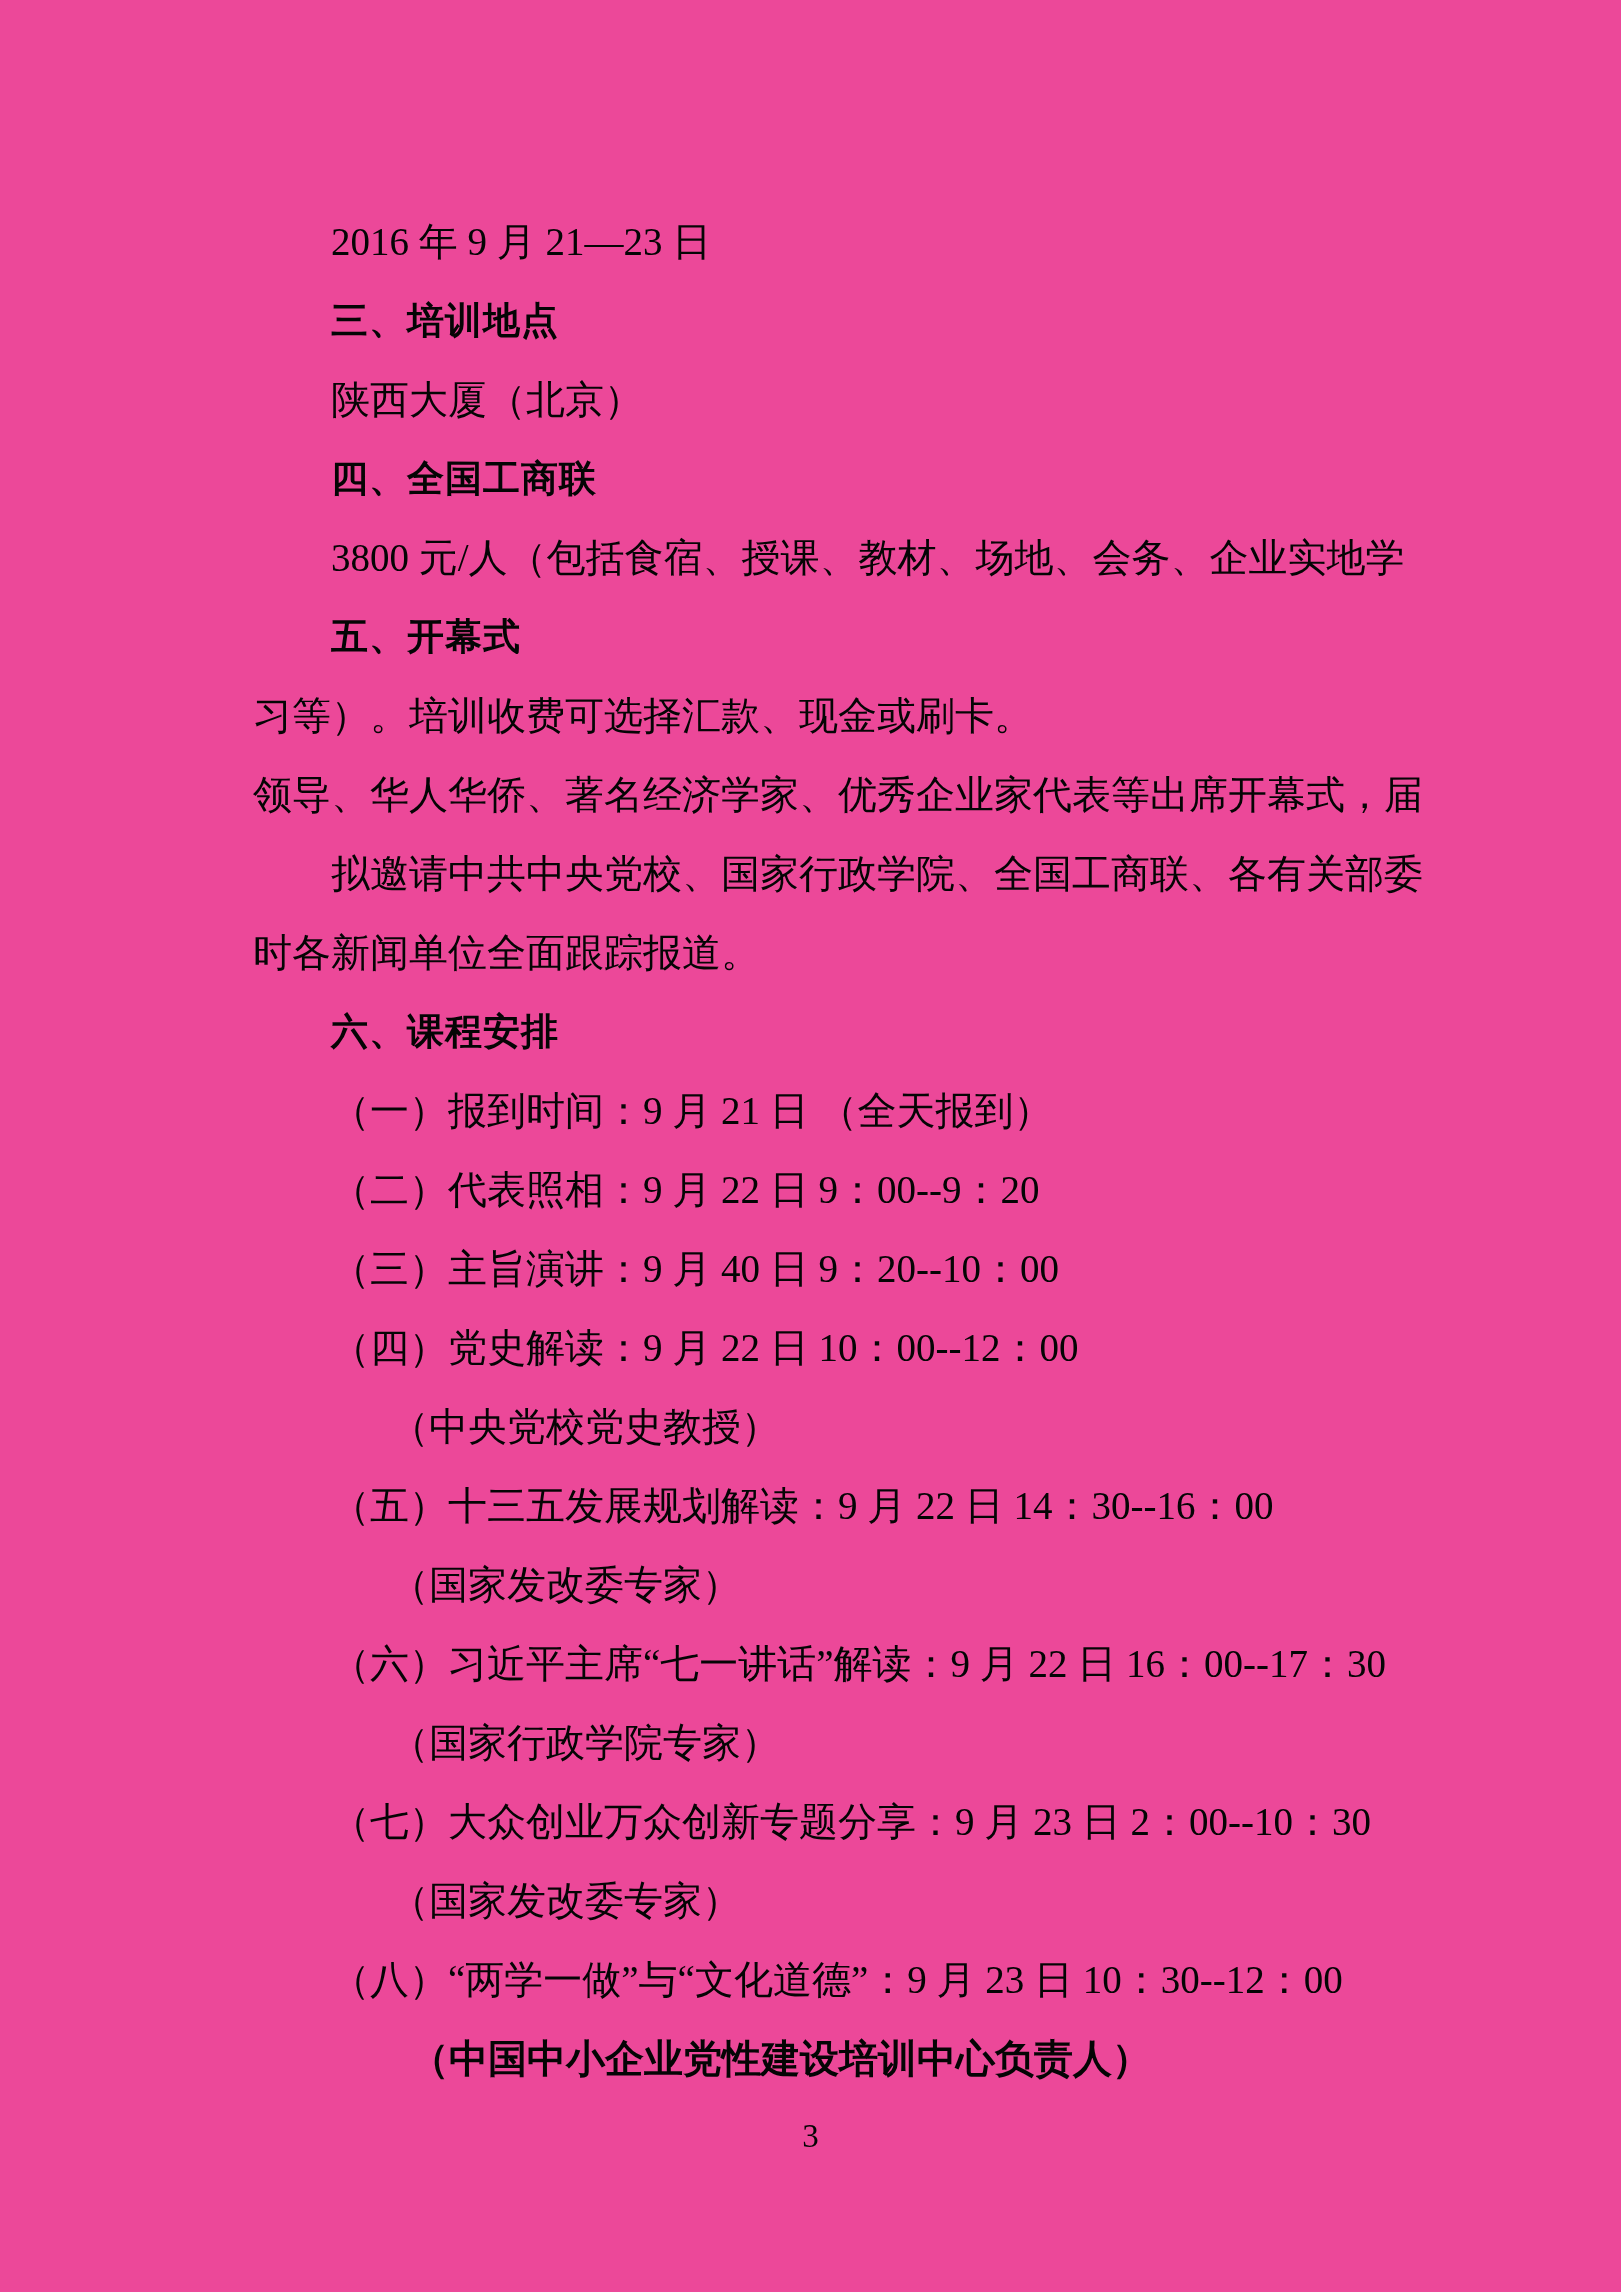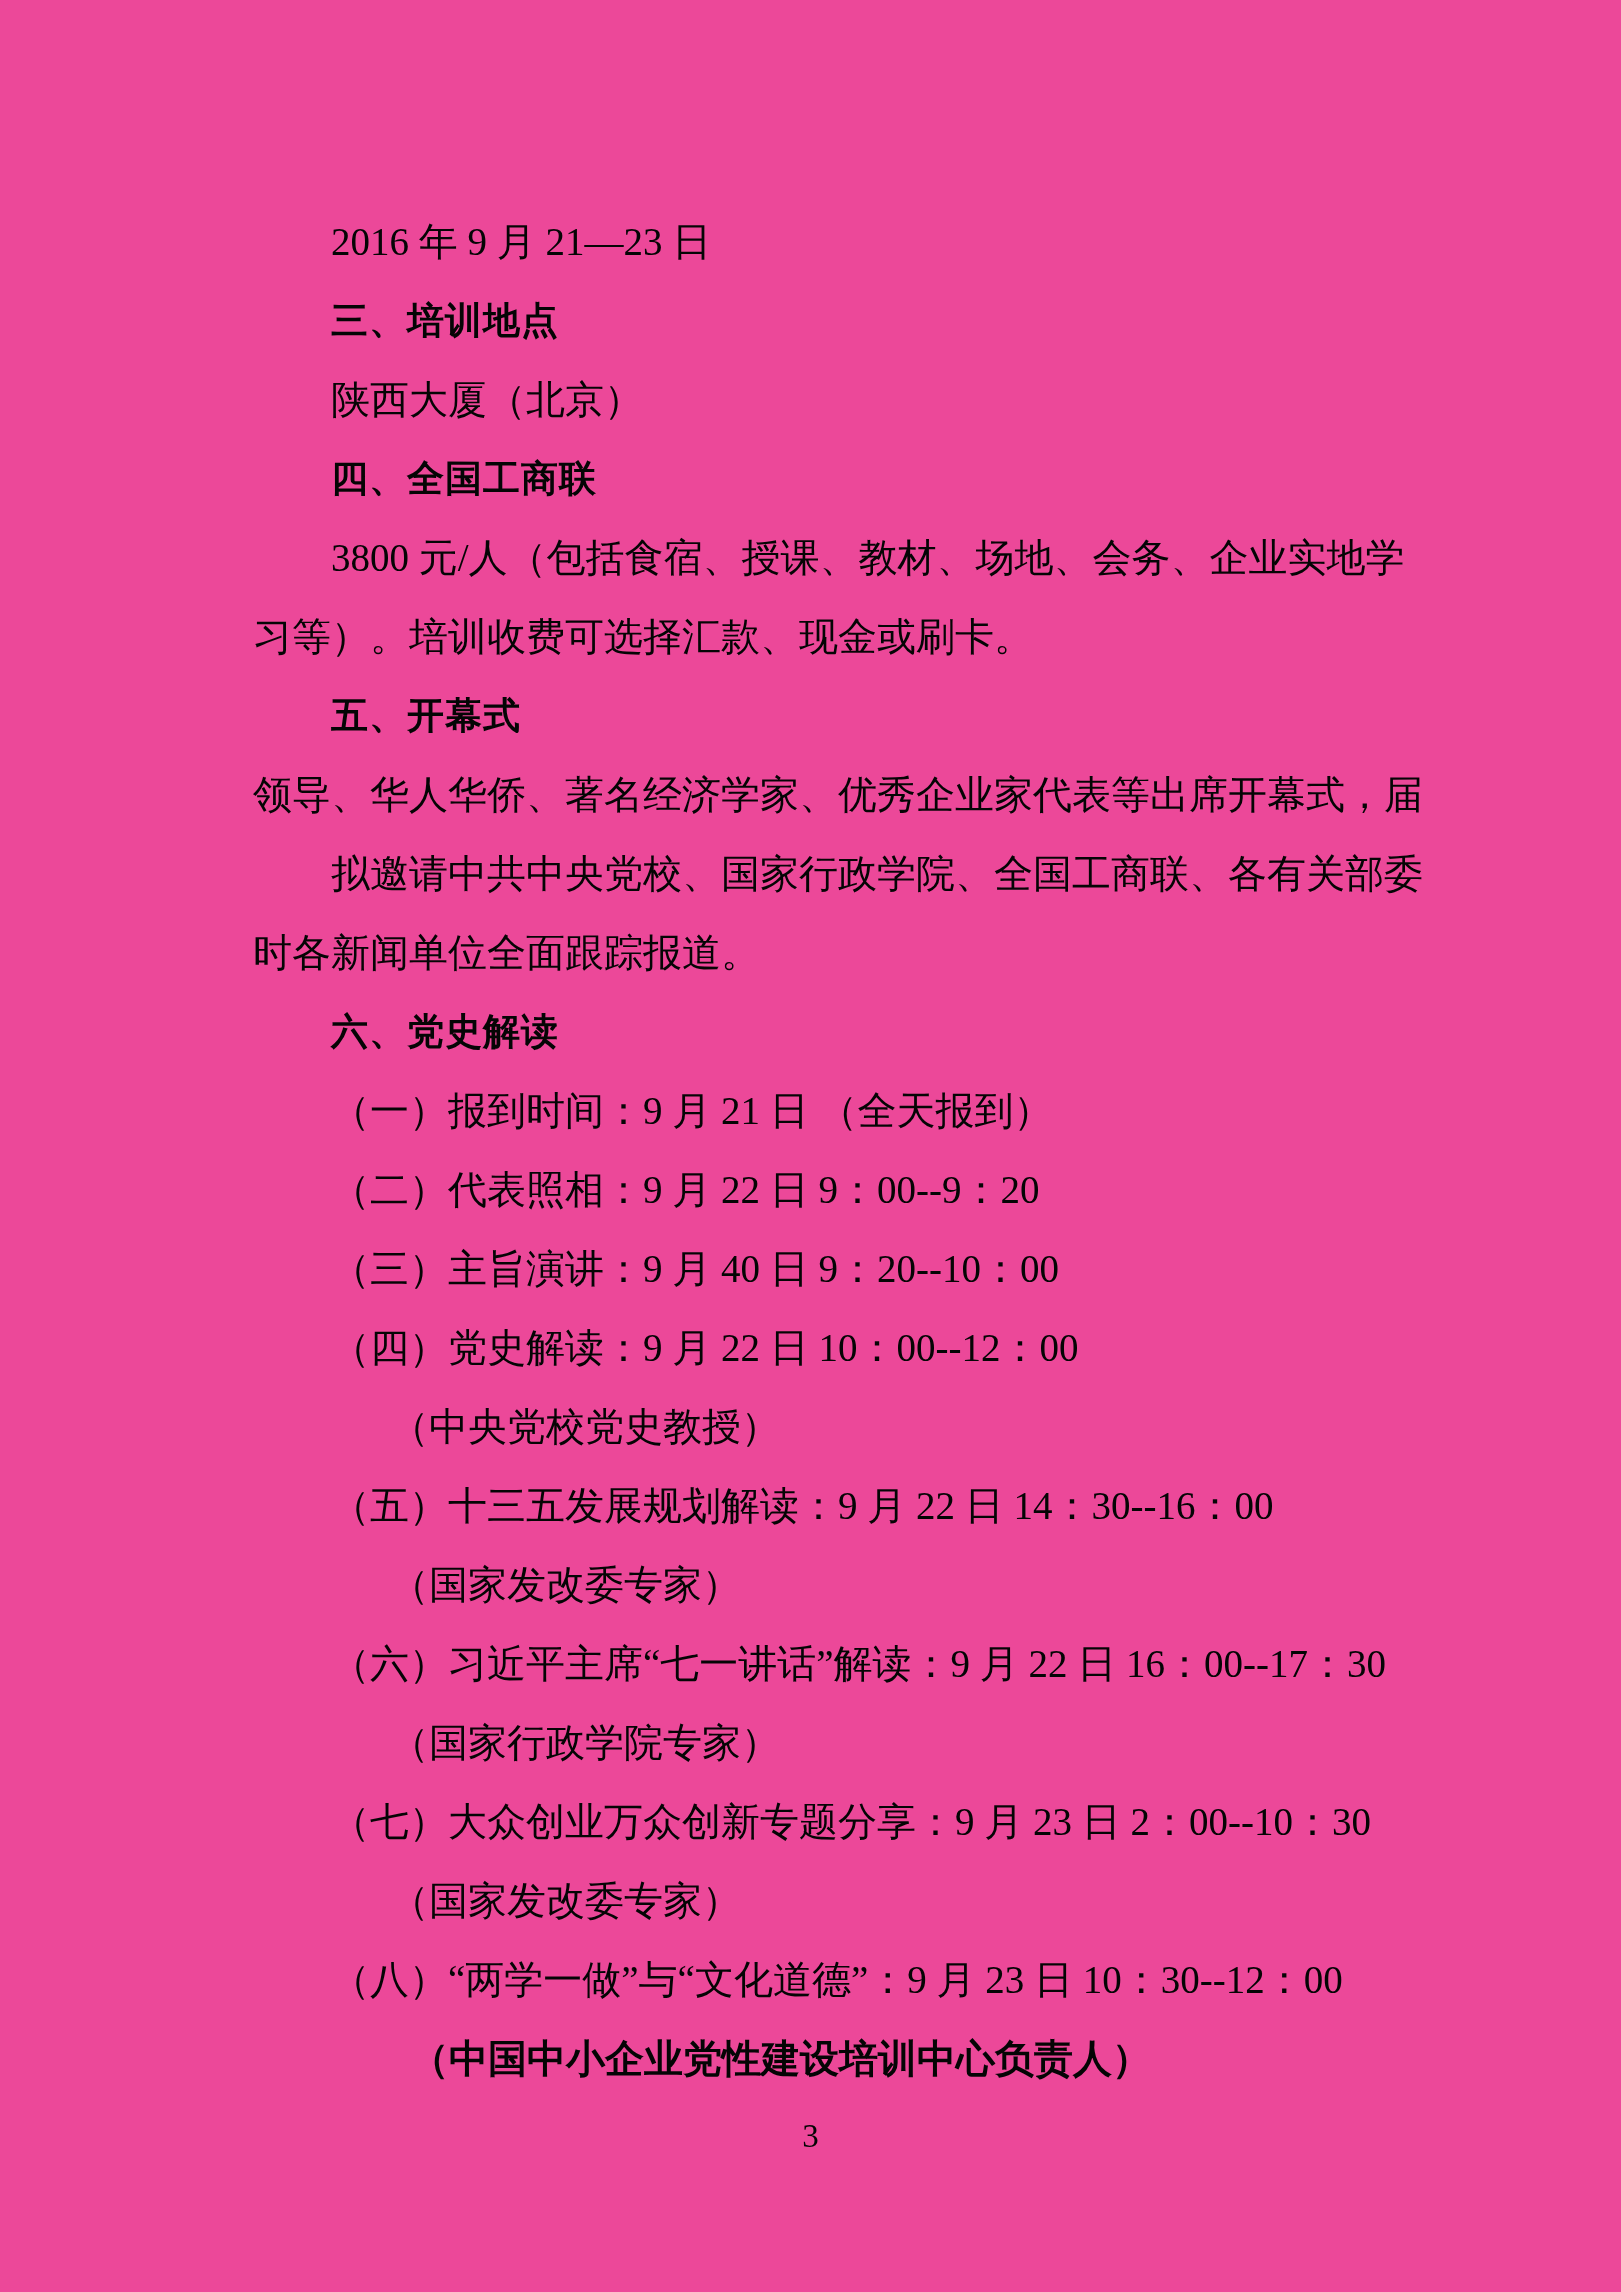--- a/index.html
+++ b/index.html
@@ -66,31 +66,31 @@
     <div class="line indent-first">2016 年 9 月 21—23 日</div>
 
     <div class="line indent-first heading">三、培训地点</div>
 
     <div class="line indent-first">陕西大厦（北京）</div>
 
     <div class="line indent-first heading">四、全国工商联</div>
 
     <div class="line indent-first">3800 元/人（包括食宿、授课、教材、场地、会务、企业实地学</div>
 
+    <div class="line indent-first heading">五、开幕式</div>
+
     <div class="line">习等）。培训收费可选择汇款、现金或刷卡。</div>
-
-    <div class="line indent-first heading">五、开幕式</div>
 
     <div class="line">领导、华人华侨、著名经济学家、优秀企业家代表等出席开幕式，届</div>
 
     <div class="line indent-first">拟邀请中共中央党校、国家行政学院、全国工商联、各有关部委</div>
 
     <div class="line">时各新闻单位全面跟踪报道。</div>
 
-    <div class="line indent-first heading">六、党史解读</div>
+    <div class="line indent-first heading">六、课程安排</div>
 
     <div class="line indent-first">（一）报到时间：9 月 21 日 （全天报到）</div>
 
     <div class="line indent-first">（二）代表照相：9 月 22 日 9：00--9：20</div>
 
     <div class="line indent-first">（三）主旨演讲：9 月 40 日 9：20--10：00</div>
 
     <div class="line indent-first">（四）党史解读：9 月 22 日 10：00--12：00</div>
 
     <div class="line indent-sub">（中央党校党史教授）</div>

